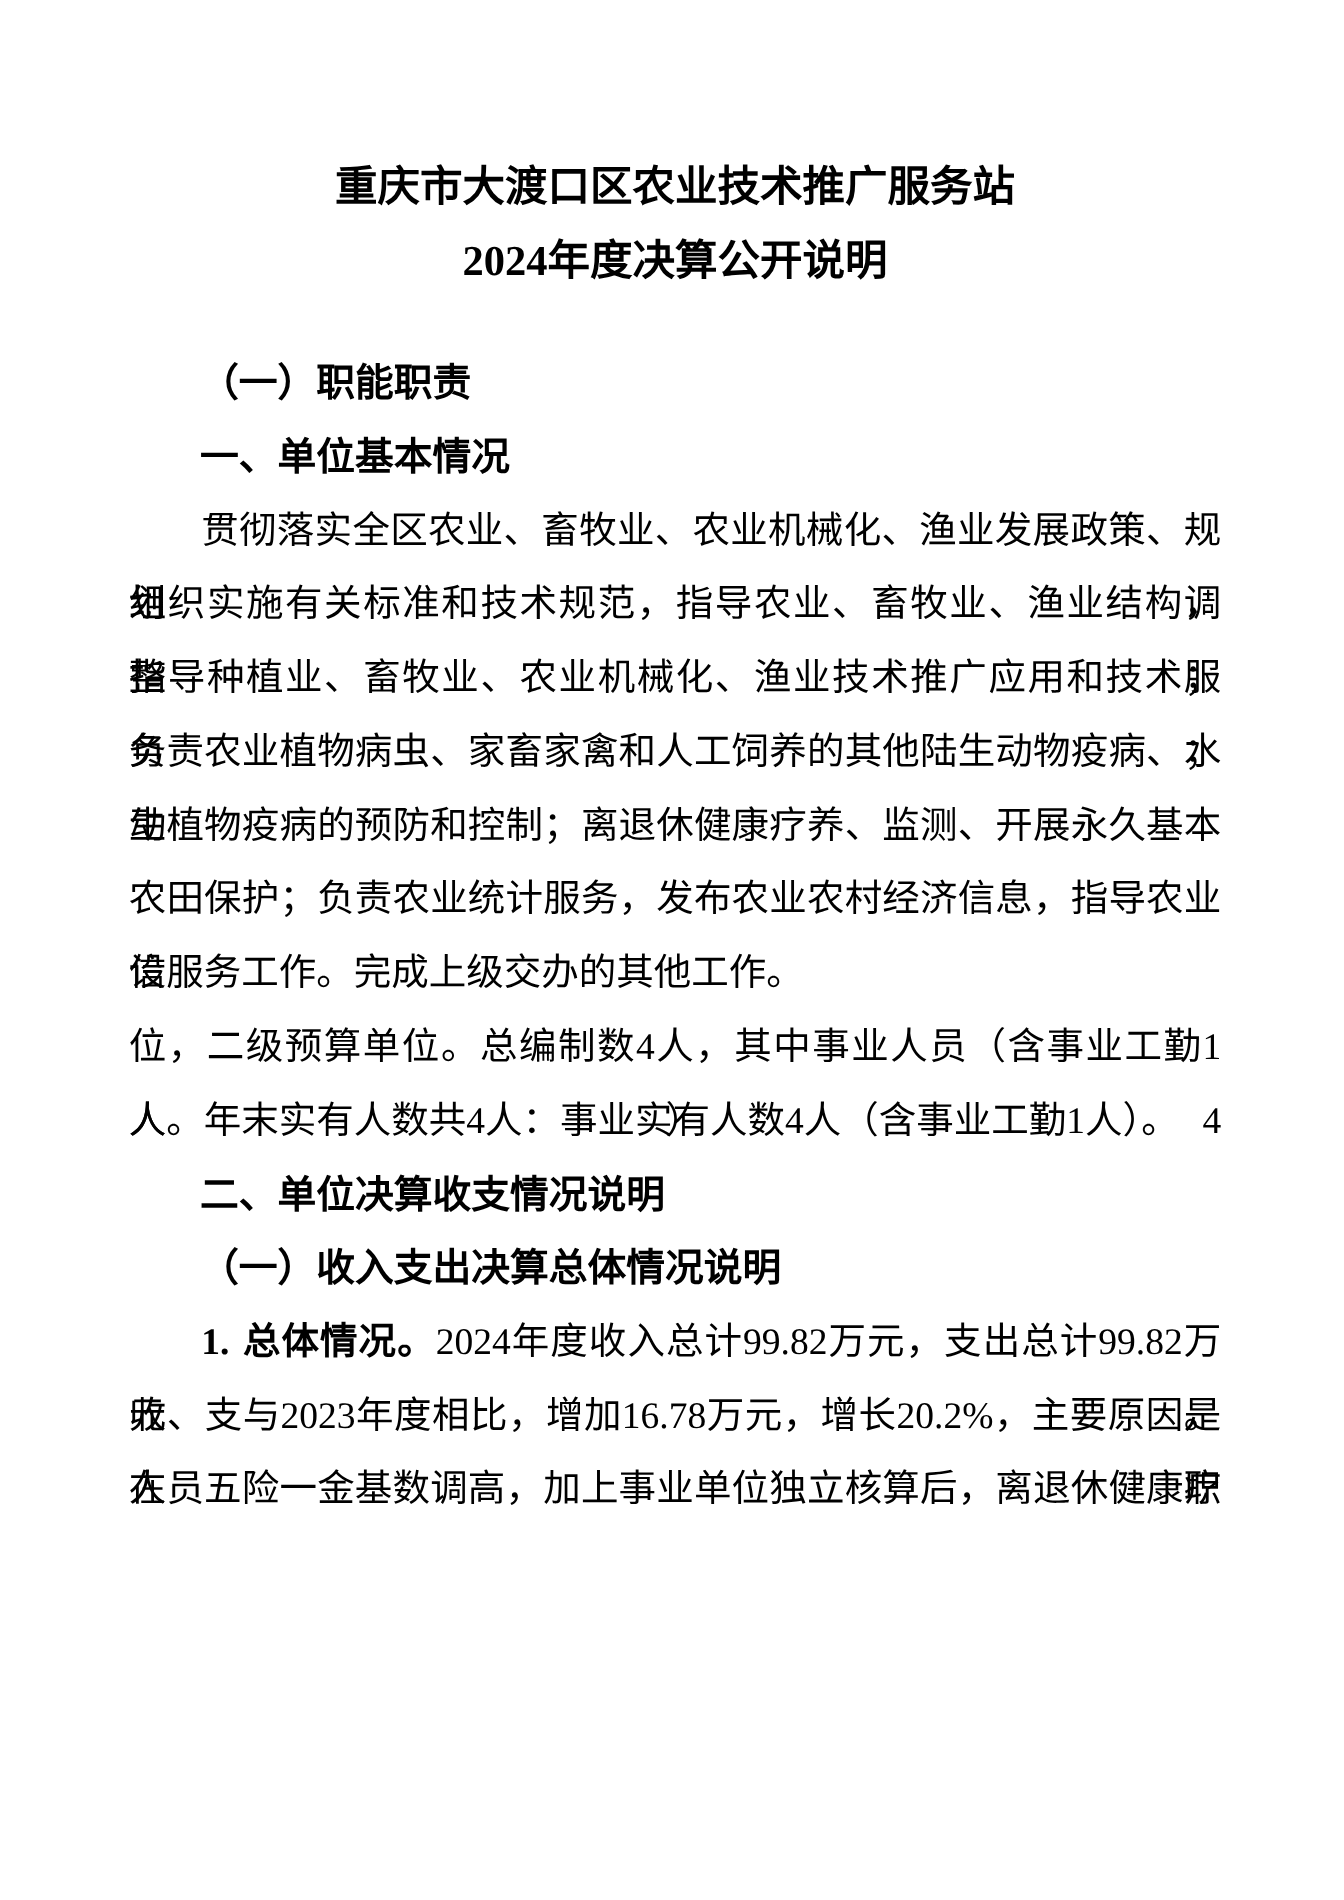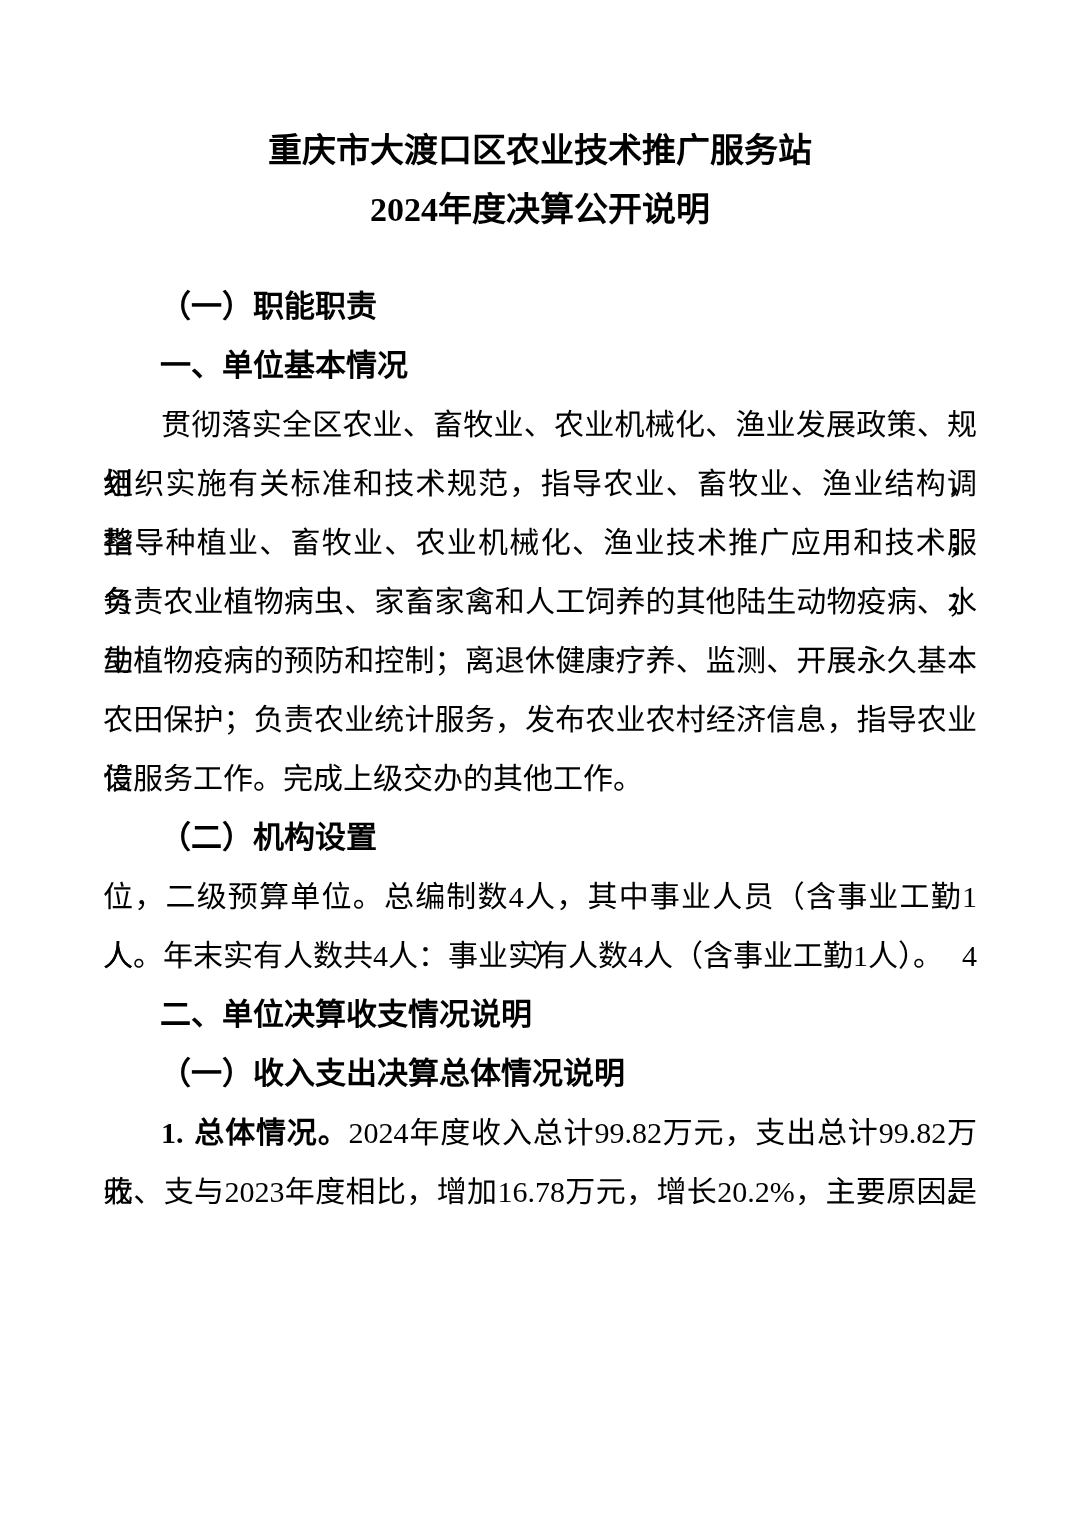--- a/index.html
+++ b/index.html
@@ -92,21 +92,20 @@
     <div class="line h1">一、单位基本情况</div>
 
     <div class="line just indent">贯彻落实全区农业、畜牧业、农业机械化、渔业发展政策、规划，</div>
     <div class="line just">组织实施有关标准和技术规范，指导农业、畜牧业、渔业结构调整；</div>
     <div class="line just">指导种植业、畜牧业、农业机械化、渔业技术推广应用和技术服务；</div>
     <div class="line just">负责农业植物病虫、家畜家禽和人工饲养的其他陆生动物疫病、水生</div>
     <div class="line just">动植物疫病的预防和控制；离退休健康疗养、监测、开展永久基本</div>
     <div class="line just">农田保护；负责农业统计服务，发布农业农村经济信息，指导农业信</div>
     <div class="line">设服务工作。完成上级交办的其他工作。</div>
 
-    <div class="line h2">（二）机构设置</div>
 
     <div class="line just">位，二级预算单位。总编制数4人，其中事业人员（含事业工勤1人）4</div>
     <div class="line">人。年末实有人数共4人：事业实有人数4人（含事业工勤1人）。</div>
 
     <div class="line h1">二、单位决算收支情况说明</div>
 
     <div class="line h2">（一）收入支出决算总体情况说明</div>
 
     <div class="line just indent">
       <span class="num">1.</span><span class="lead">总体情况。</span><span>2024年度收入总计99.82万元，支出总计99.82万元。</span>

